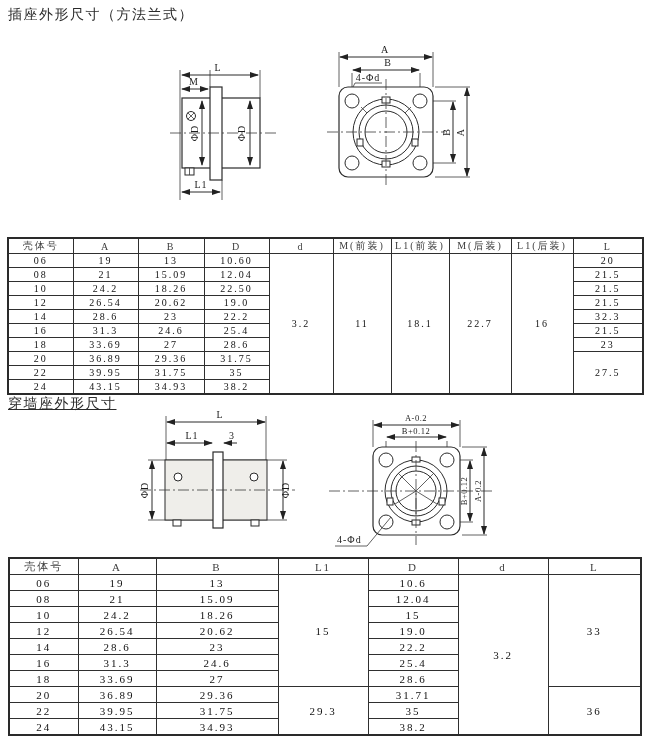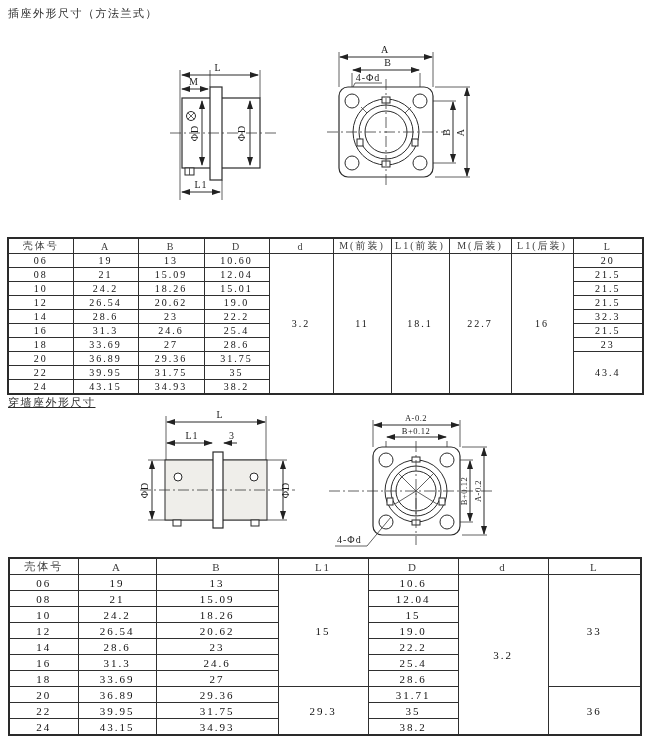--- a/index.html
+++ b/index.html
@@ -1,18 +1,18 @@
 <!DOCTYPE html>
 <html><head>
 <meta charset="utf-8">
 <style>
   html,body{margin:0;padding:0;background:#fff;}
   #page{position:relative;width:646px;height:741px;background:#fff;overflow:hidden;
         font-family:"Liberation Serif",serif;color:#1c1c1c;}
-  .title{position:absolute;font-size:11px;letter-spacing:1.5px;color:#2a2a2a;white-space:nowrap;}
+  .title{position:absolute;font-size:14px;letter-spacing:1.5px;color:#2a2a2a;white-space:nowrap;}
   #title1{left:8px;top:6px;}
   #title2{left:8px;top:395px;text-decoration:underline;}
   svg{position:absolute;overflow:visible;}
   .thin{stroke:#3a3a3a;stroke-width:0.8;fill:none;}
   .dim{stroke:#2b2b2b;stroke-width:1;fill:none;}
   .cl{stroke:#3a3a3a;stroke-width:0.8;fill:none;stroke-dasharray:11 3 2 3;}
   .shape{stroke:#2b2b2b;stroke-width:1.2;fill:#fff;}
   .shape2{stroke:#2b2b2b;stroke-width:1;fill:#efeeea;}
   .hole{stroke:#2b2b2b;stroke-width:1;fill:#fff;}
   .dtxt{font:10px "Liberation Serif",serif;fill:#1c1c1c;letter-spacing:1px;}
@@ -167,21 +167,21 @@
       <td>08</td>
       <td>21</td>
       <td>15.09</td>
       <td>12.04</td>
       <td>21.5</td>
     </tr>
     <tr>
       <td>10</td>
       <td>24.2</td>
       <td>18.26</td>
-      <td>15.01</td>
+      <td>22.50</td>
       <td>21.5</td>
     </tr>
     <tr>
       <td>12</td>
       <td>26.54</td>
       <td>20.62</td>
       <td>19.0</td>
       <td>21.5</td>
     </tr>
     <tr>
@@ -203,21 +203,21 @@
       <td>33.69</td>
       <td>27</td>
       <td>28.6</td>
       <td>23</td>
     </tr>
     <tr>
       <td>20</td>
       <td>36.89</td>
       <td>29.36</td>
       <td>31.75</td>
-      <td rowspan="3">43.4</td>
+      <td rowspan="3">27.5</td>
     </tr>
     <tr>
       <td>22</td>
       <td>39.95</td>
       <td>31.75</td>
       <td>35</td>
     </tr>
     <tr>
       <td>24</td>
       <td>43.15</td>

